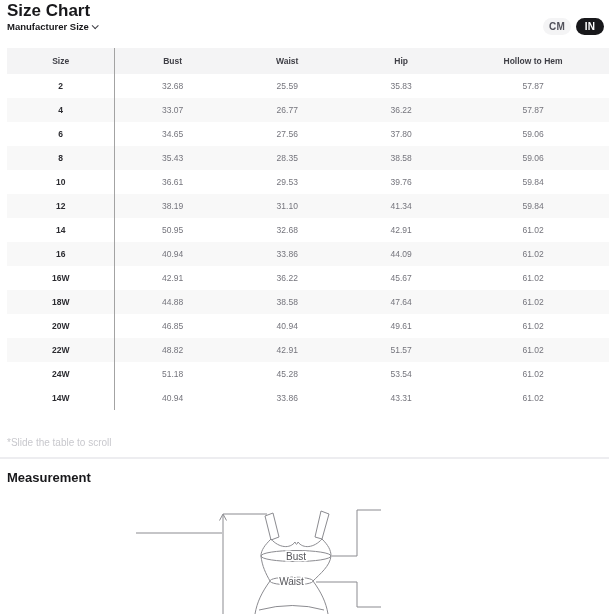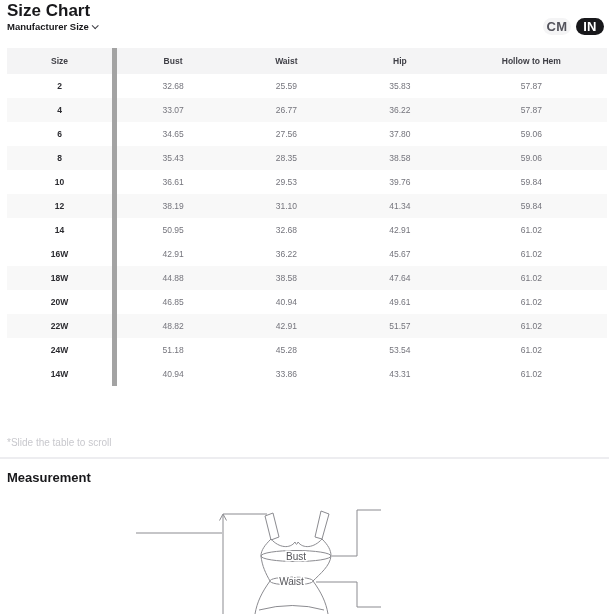--- a/index.html
+++ b/index.html
@@ -7,33 +7,33 @@
     font-family:"Liberation Sans", sans-serif; color:#18181b; position:relative; }
 
   .page-title { position:absolute; left:7px; top:1px; font-size:17px; font-weight:bold; }
 
   .mfr-size { position:absolute; left:7px; top:21px; font-size:9.5px; font-weight:bold;
     display:flex; align-items:center; gap:3px; cursor:pointer; }
   .chev { display:inline-block; width:5px; height:5px; border-right:1.4px solid #3f3f46;
     border-bottom:1.4px solid #3f3f46; transform:rotate(45deg) translateY(-1px); }
 
   .unit-toggle { position:absolute; right:5px; top:18px; display:flex; gap:5px; }
-  .pill { width:28px; height:17px; border-radius:9px; border:none; font-size:13px;
+  .pill { width:28px; height:17px; border-radius:9px; border:none; font-size:10px;
     font-weight:bold; display:flex; align-items:center; justify-content:center;
     cursor:pointer; font-family:"Liberation Sans", sans-serif; letter-spacing:.3px; }
   .pill.cm { background:#f4f4f5; color:#52525b; }
   .pill.in { background:#18181b; color:#fff; }
 
   .table-wrap { position:absolute; left:7px; top:48px; width:602px; }
   table { width:100%; border-collapse:collapse; font-size:8.5px; }
   thead th { height:26px; background:#f4f4f5; font-weight:600; color:#3f3f46;
     text-align:center; }
   tbody td { height:24px; text-align:center; color:#74747c; font-weight:normal; }
   tbody tr.striped { background:#f8f8f8; }
-  th:first-child, td:first-child { border-right:5px solid #a3a3a3; }
+  th:first-child, td:first-child { border-right:1px solid #a3a3a3; }
   td:first-child { font-weight:bold; color:#2b2b30; }
 
   .scroll-note { position:absolute; left:7px; top:437px; font-size:10px; color:#c8c8cd; }
 
   .section-divider { position:absolute; left:0; top:457px; width:609px; height:2px;
     background:#ededf0; }
 
   .measurement-title { position:absolute; left:7px; top:470px; font-size:13px;
     font-weight:bold; }
 
@@ -118,20 +118,27 @@
           <td>38.19</td>
           <td>31.10</td>
           <td>41.34</td>
           <td>59.84</td>
         </tr>
         <tr>
           <td>14</td>
           <td>50.95</td>
           <td>32.68</td>
           <td>42.91</td>
+          <td>61.02</td>
+        </tr>
+        <tr class="striped">
+          <td>16</td>
+          <td>40.94</td>
+          <td>33.86</td>
+          <td>44.09</td>
           <td>61.02</td>
         </tr>
         <tr>
           <td>16W</td>
           <td>42.91</td>
           <td>36.22</td>
           <td>45.67</td>
           <td>61.02</td>
         </tr>
         <tr class="striped">

